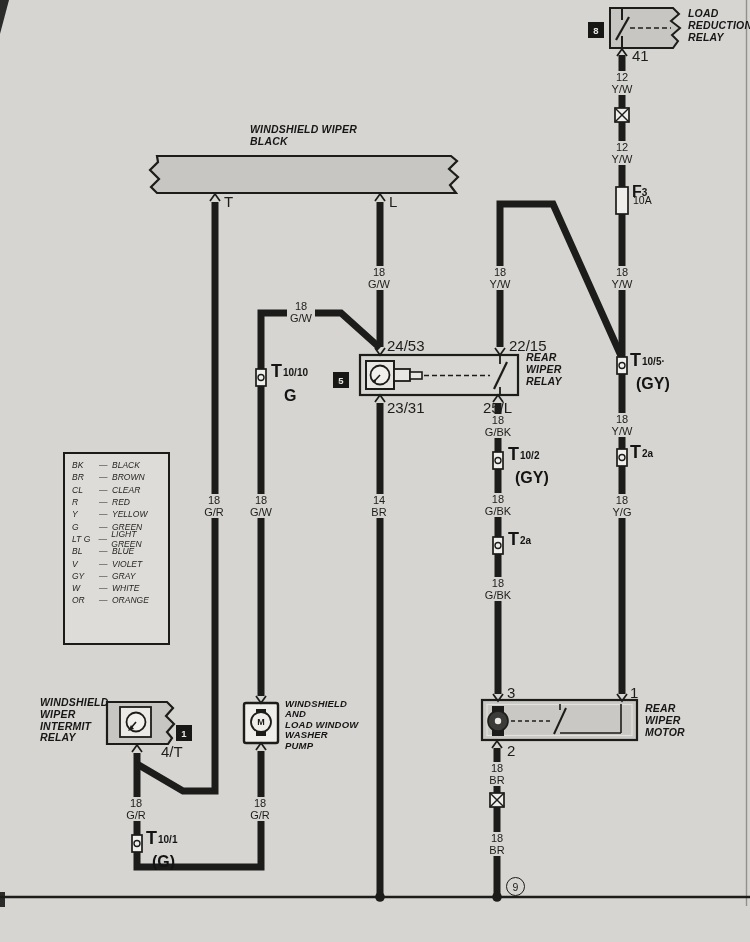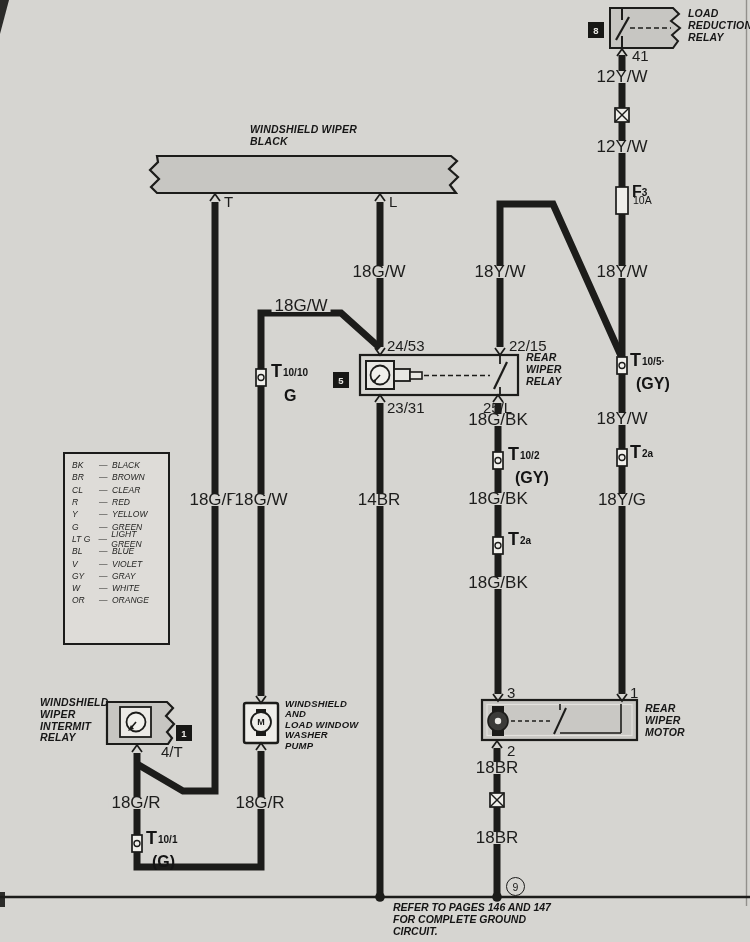--- a/index.html
+++ b/index.html
@@ -7,22 +7,22 @@
           font-family:"Liberation Sans",sans-serif;color:#1b1b1a;}
   svg.layer{position:absolute;left:0;top:0;}
 
   
   .clabel{position:absolute;font-style:italic;font-weight:bold;font-size:10.5px;line-height:11.8px;
           letter-spacing:.2px;color:#161616;}
   .clabel span{display:block;}
   .clabel.small{font-size:9.5px;line-height:10.4px;}
 
   
-  .wlabel{position:absolute;transform:translateX(-50%);display:flex;flex-direction:row;align-items:center;
-          font-size:17px;line-height:12px;font-weight:normal;color:#1d1d1c;background:#d6d5d1;padding:0 3px;}
+  .wlabel{position:absolute;transform:translateX(-50%);display:flex;flex-direction:column;align-items:center;
+          font-size:11px;line-height:12px;font-weight:normal;color:#1d1d1c;background:#d6d5d1;padding:0 3px;}
 
   
   .term{position:absolute;font-size:15px;color:#1d1d1c;}
 
   
   .tconn{position:absolute;display:flex;align-items:flex-end;color:#141414;}
   .tconn .bigT{font-size:18px;font-weight:bold;line-height:16px;}
   .tconn .tsub{font-size:10px;font-weight:bold;padding:0 0 1px 1px;}
   .tnote{position:absolute;font-size:16px;font-weight:bold;color:#141414;}
 
@@ -347,25 +347,20 @@
     </div>
   <span class="tnote" style="left:152px;top:853px;">(G)</span>
 
   <div class="fuse" style="left:632px;top:185px;">
     <span class="bigF">F</span>
       <span class="fsub">3</span>
     </div>
   <span class="tnote" style="left:633px;top:194px;font-weight:normal;font-size:10.5px;">10A</span>
 
   <div class="circref" style="left:506px;top:877px;">9</div>
-  <div class="gnote">
-    <span>REFER TO PAGES 146 AND 147</span>
-      <span>FOR COMPLETE GROUND</span>
-      <span>CIRCUIT.</span>
-  </div>
 
   <div class="legend">
     <div class="lrows">
       <div class="lg-row">
           <span class="lg-code">BK</span>
           <span class="lg-dash">—</span>
           <span class="lg-name">BLACK</span>
         </div>
       <div class="lg-row">
           <span class="lg-code">BR</span>

